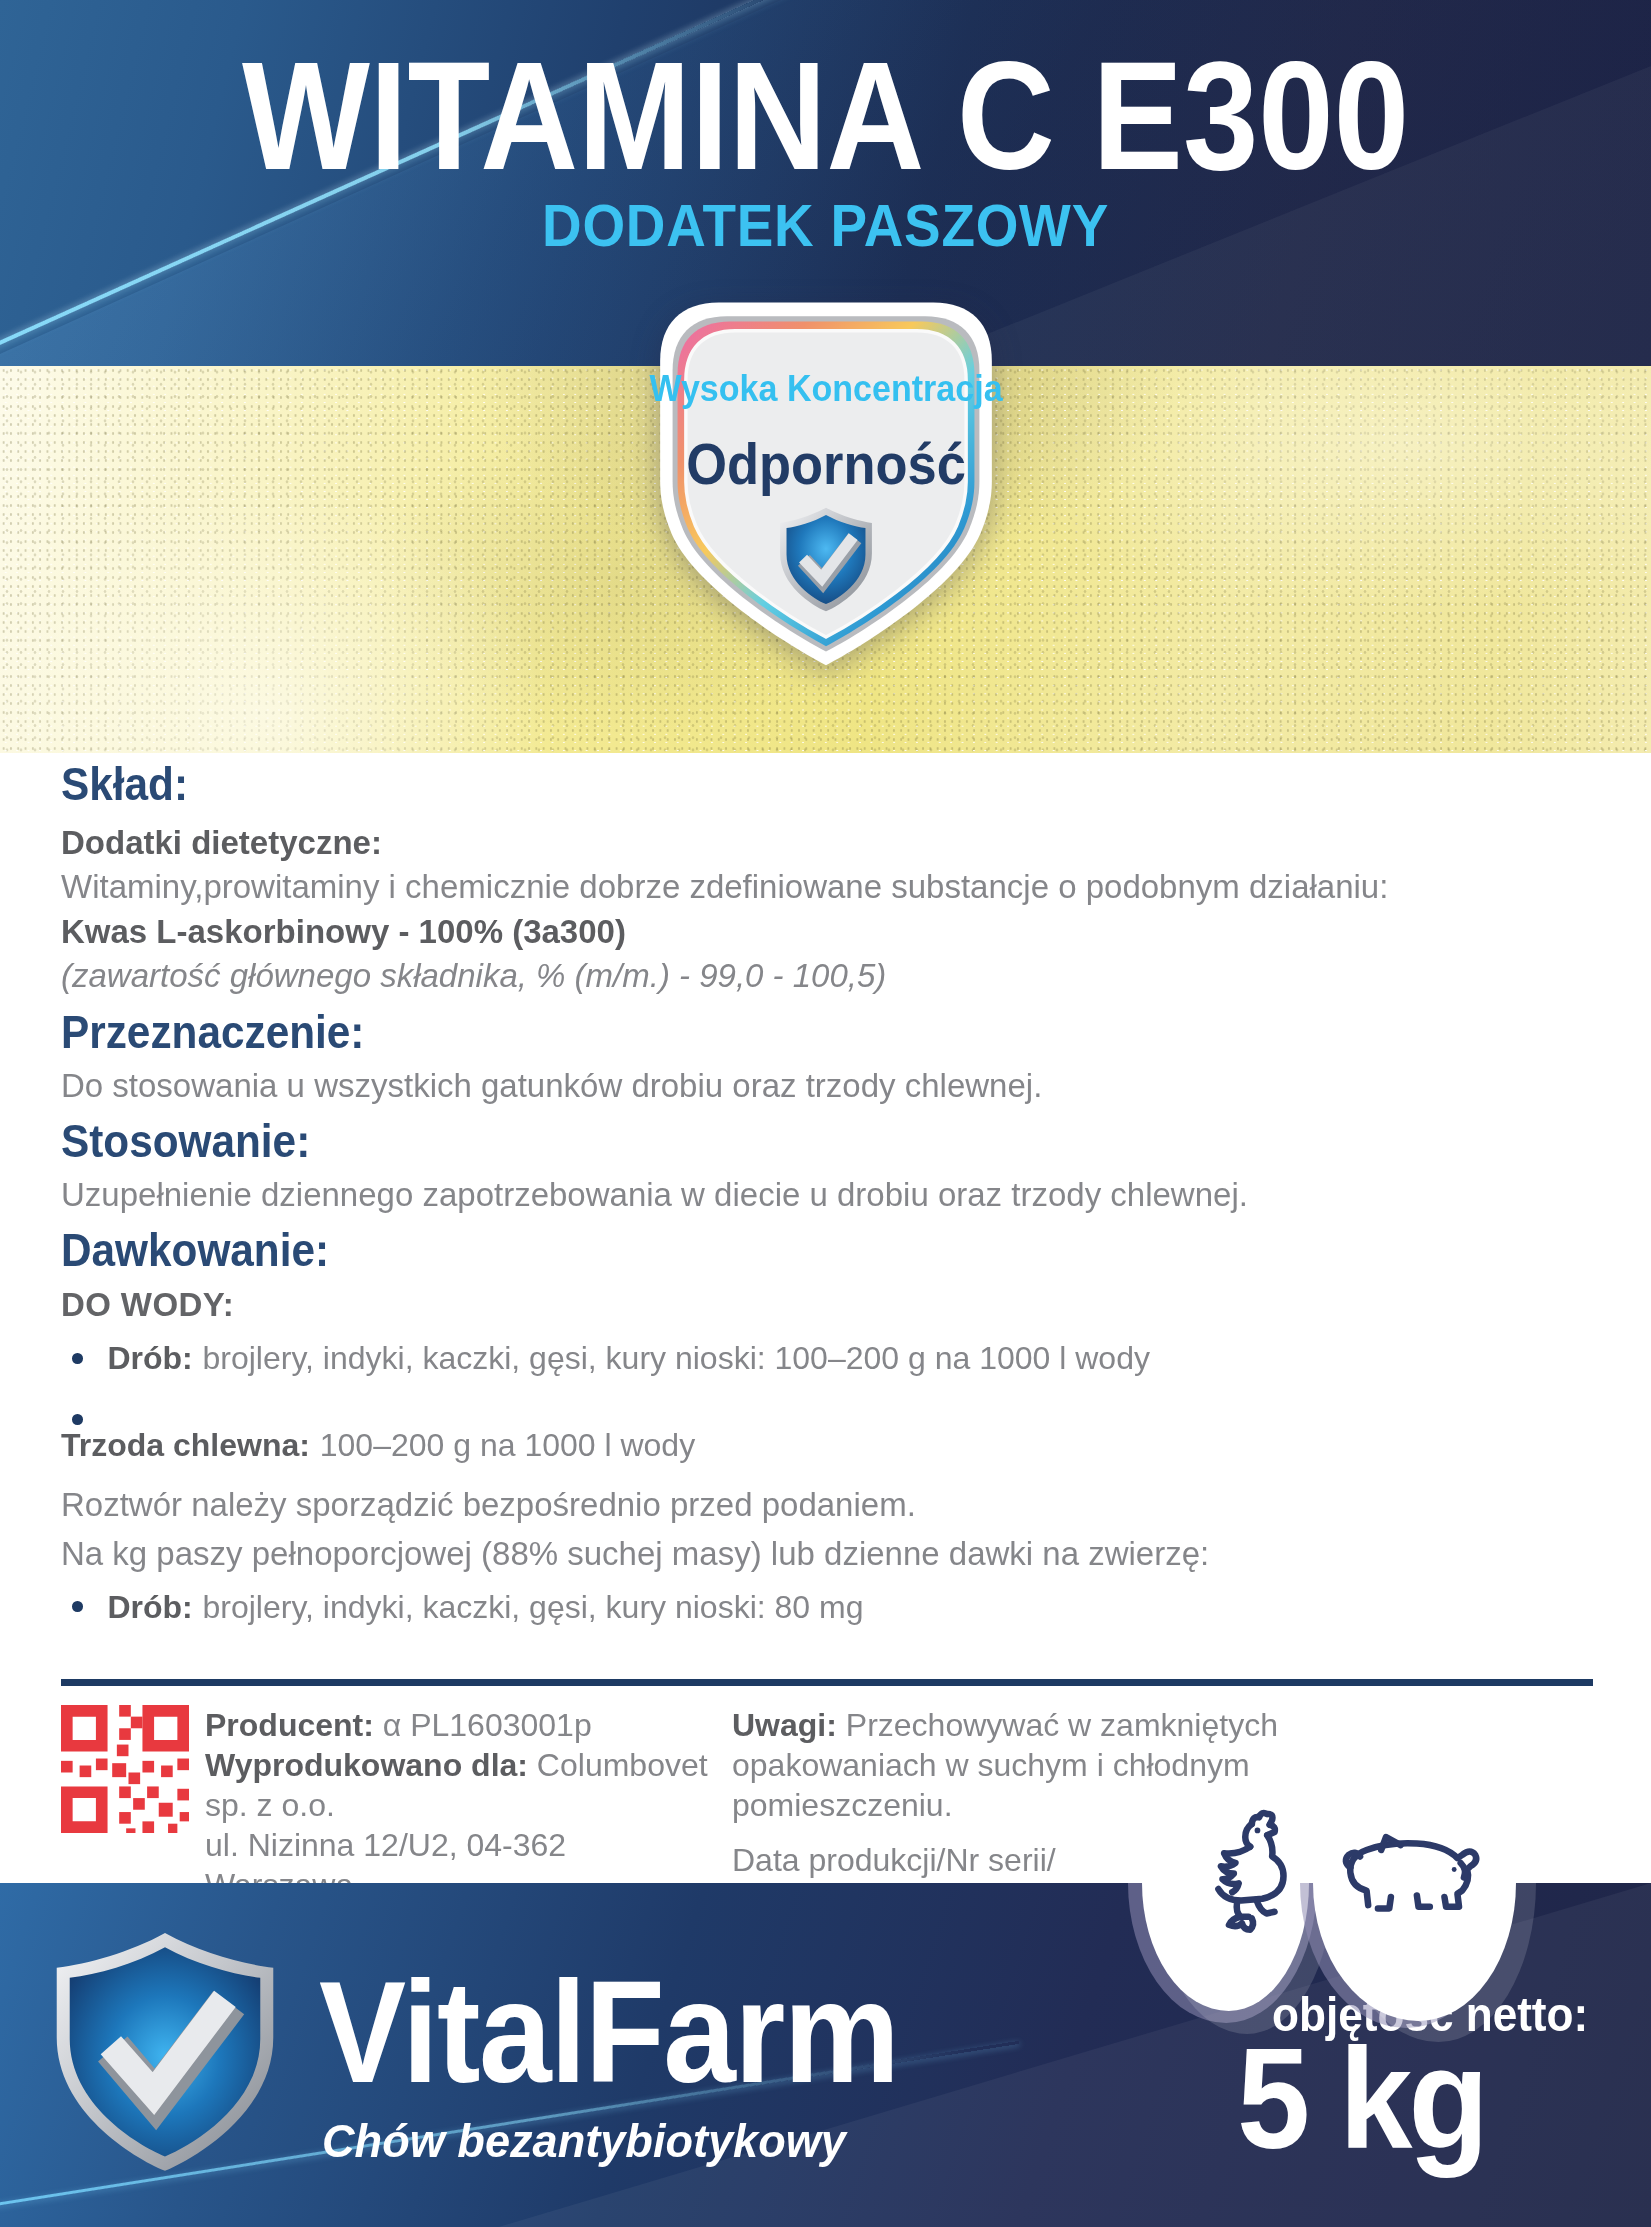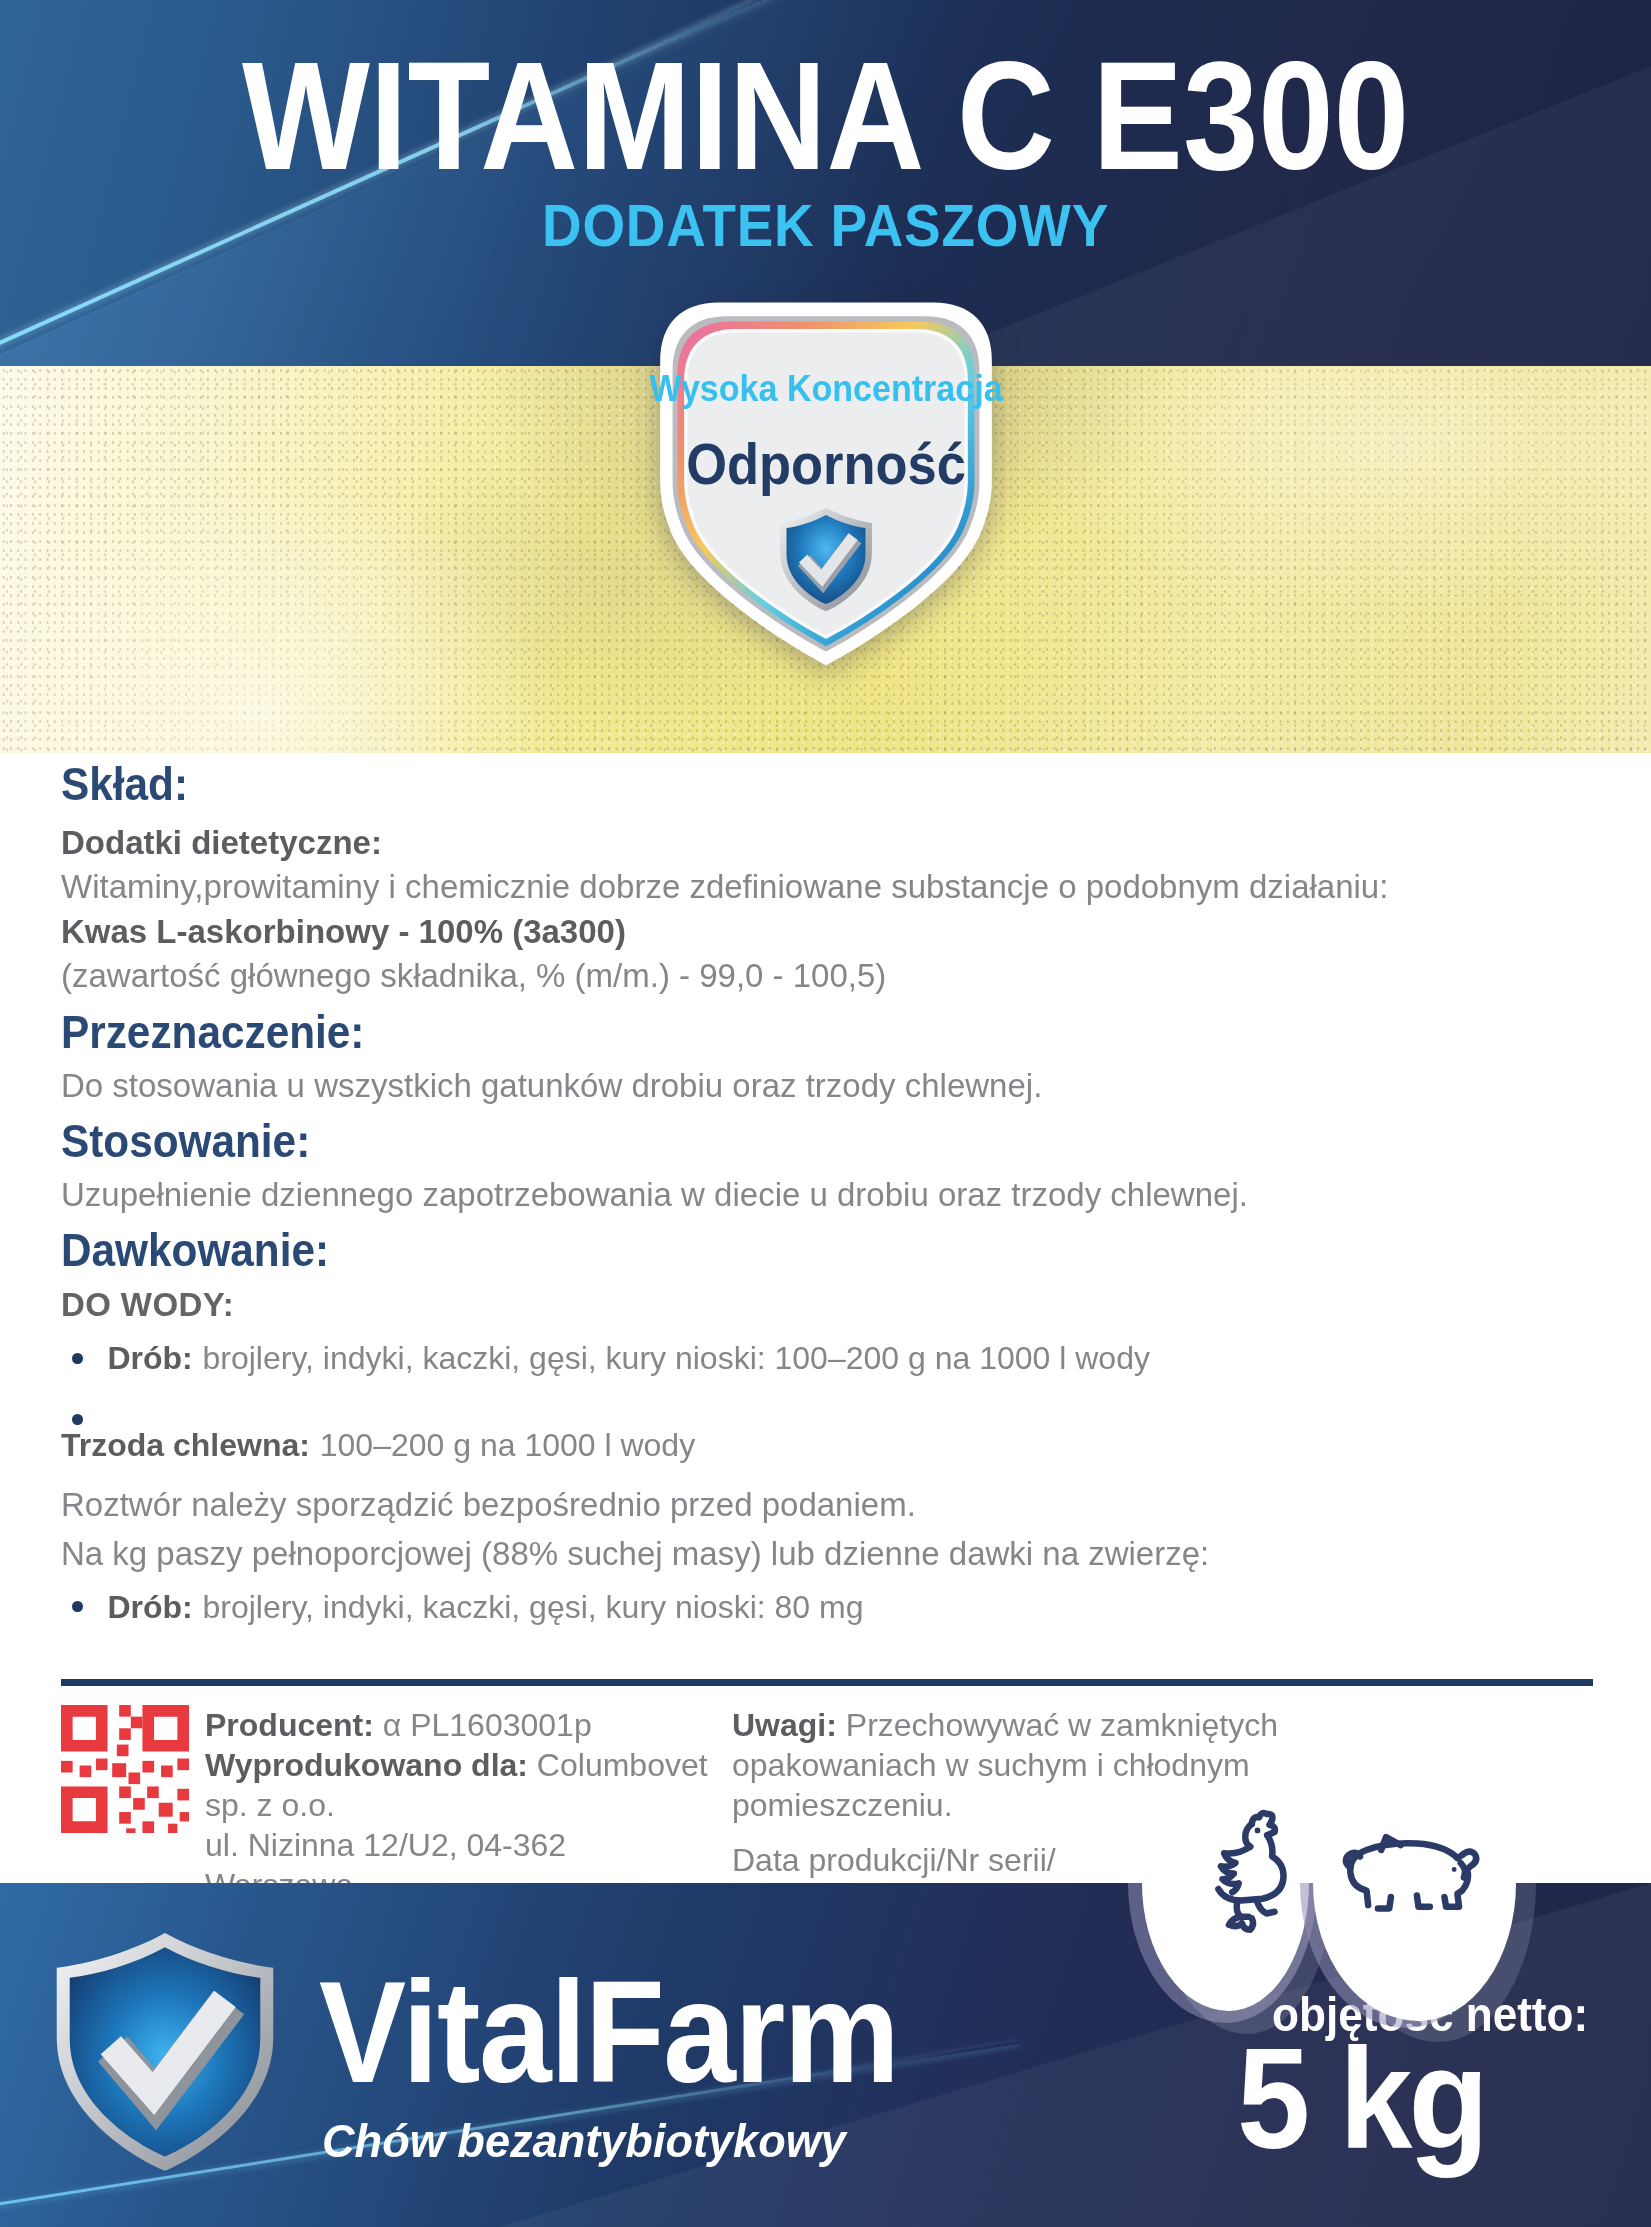--- a/index.html
+++ b/index.html
@@ -178,21 +178,21 @@
       <path d="M34 66 L56 90 L94 40" fill="none" stroke="#9aa0a8" stroke-width="19"></path>
       <path d="M33 64 L55 87 L92 38" fill="none" stroke="#e3e5e8" stroke-width="13"></path>
     </svg>
   </div>
 
   <div class="content">
     <div class="h-section" style="margin-top:6px;"><span class="cond">Skład:</span></div>
     <div class="sub-bold" style="margin-top:11.4px;">Dodatki dietetyczne:</div>
     <div class="body-line" style="margin-top:3.3px;">Witaminy,prowitaminy i chemicznie dobrze zdefiniowane substancje o podobnym działaniu:</div>
     <div class="sub-bold" style="margin-top:3.3px;">Kwas L-askorbinowy - 100% (3a300)</div>
-    <div class="body-line" style="margin-top:3.3px;">(zawartość głównego składnika, % (m/m.) - 99,0 - 100,5)</div>
+    <div class="body-line" style="margin-top:3.3px;font-style:italic;">(zawartość głównego składnika, % (m/m.) - 99,0 - 100,5)</div>
 
     <div class="h-section" style="margin-top:11.4px;"><span class="cond">Przeznaczenie:</span></div>
     <div class="body-line" style="margin-top:6.5px;">Do stosowania u wszystkich gatunków drobiu oraz trzody chlewnej.</div>
 
     <div class="h-section" style="margin-top:9.8px;"><span class="cond">Stosowanie:</span></div>
     <div class="body-line" style="margin-top:6.5px;">Uzupełnienie dziennego zapotrzebowania w diecie u drobiu oraz trzody chlewnej.</div>
 
     <div class="h-section" style="margin-top:9.8px;"><span class="cond">Dawkowanie:</span></div>
     <div class="mini-head" style="margin-top:8.1px;">DO WODY:</div>
 

